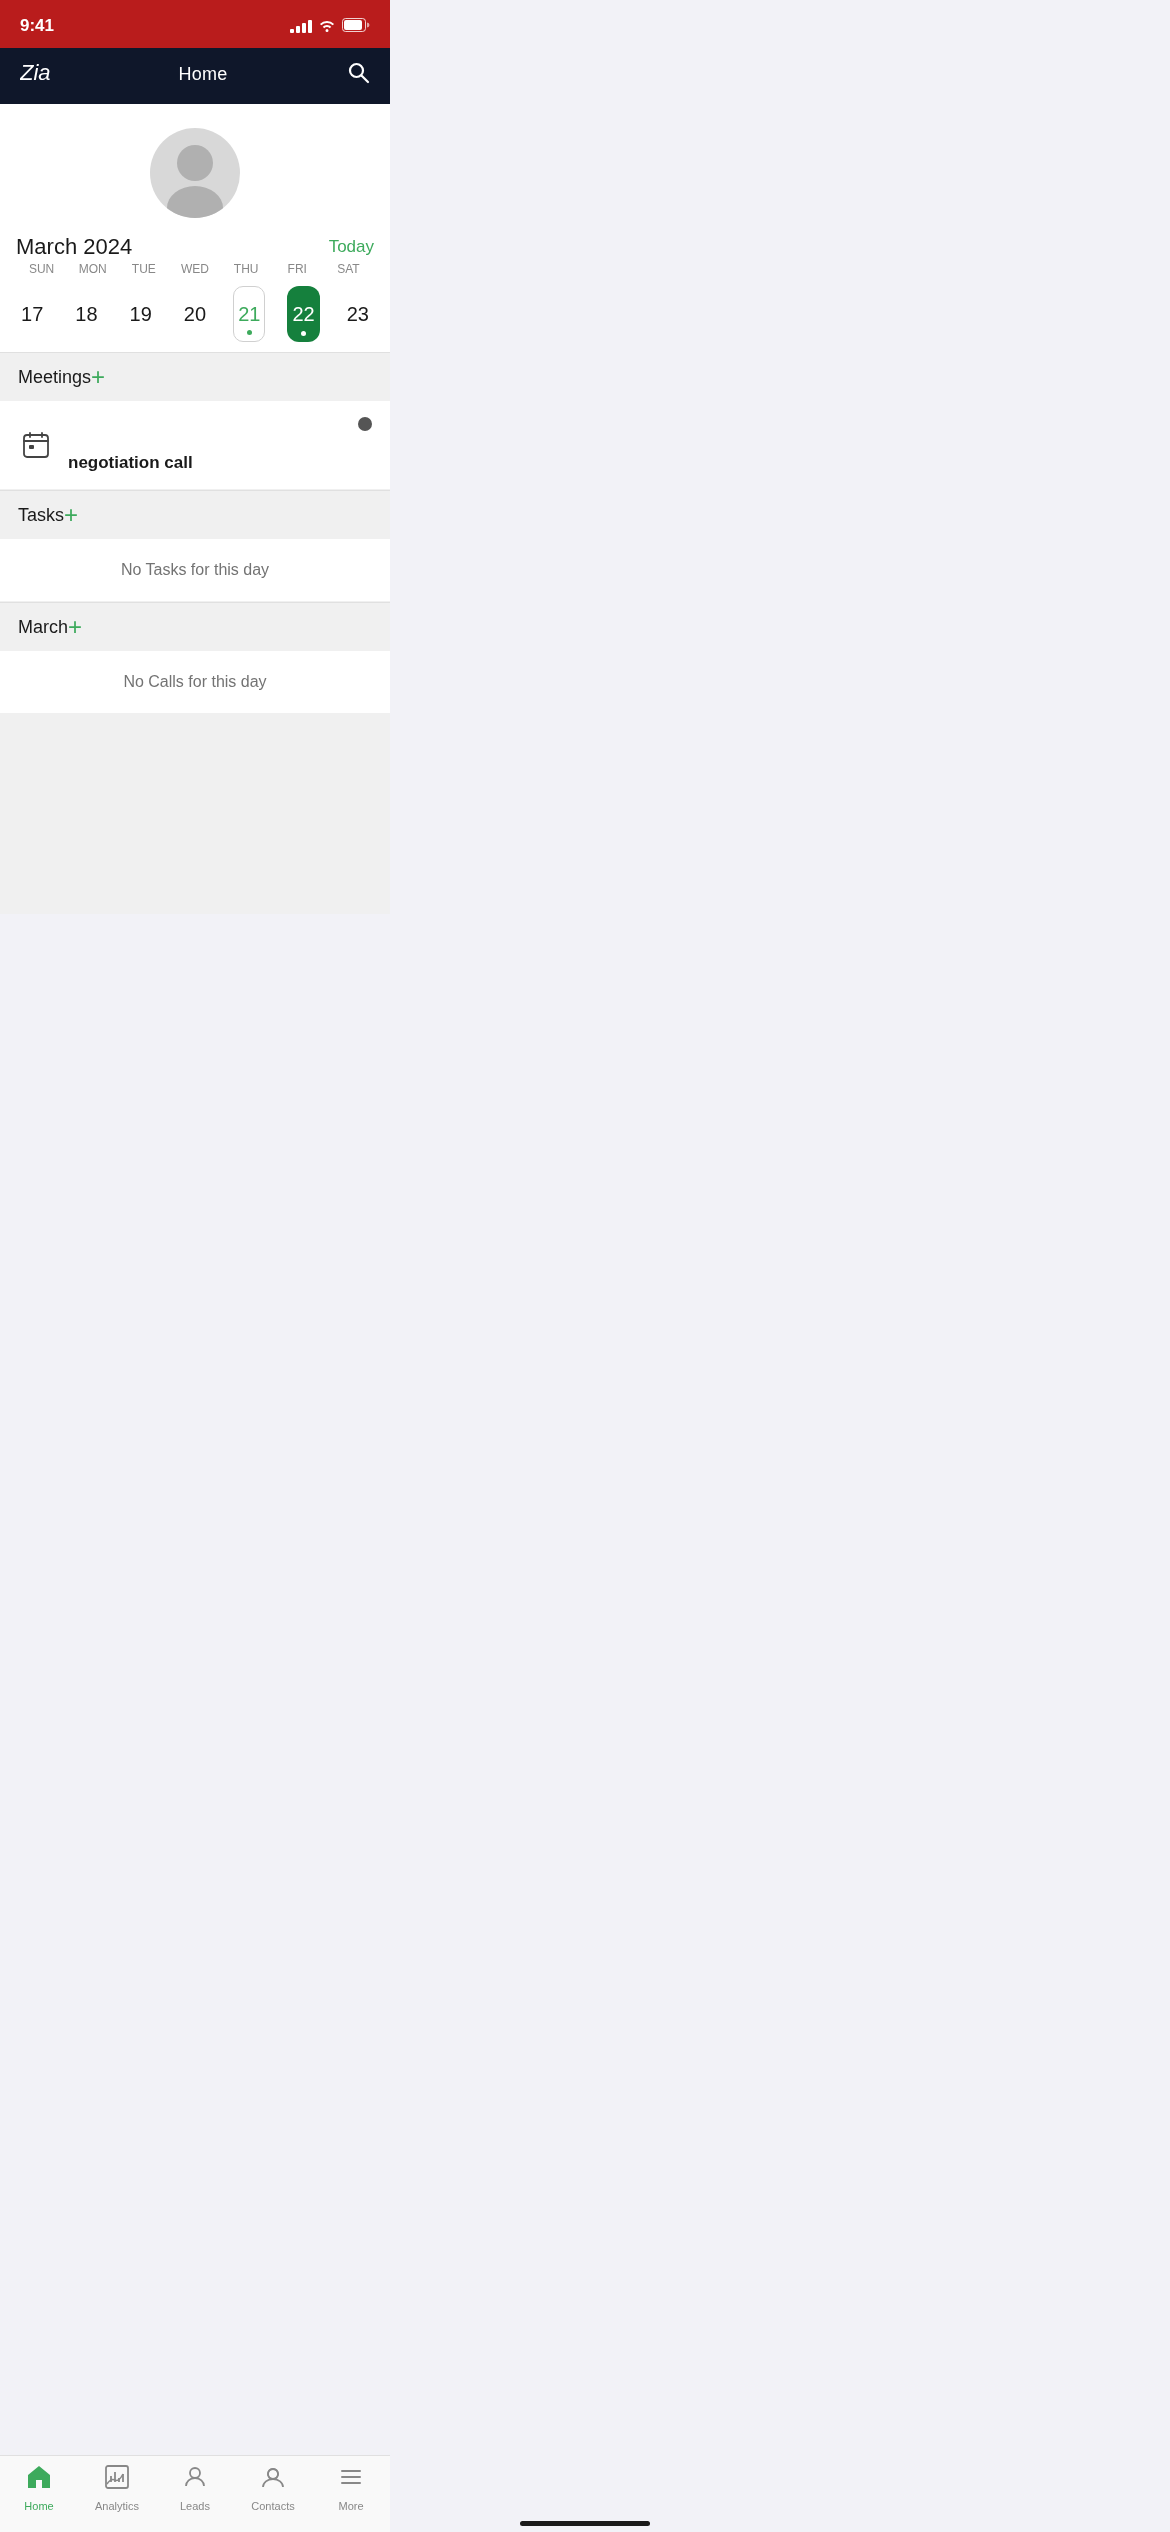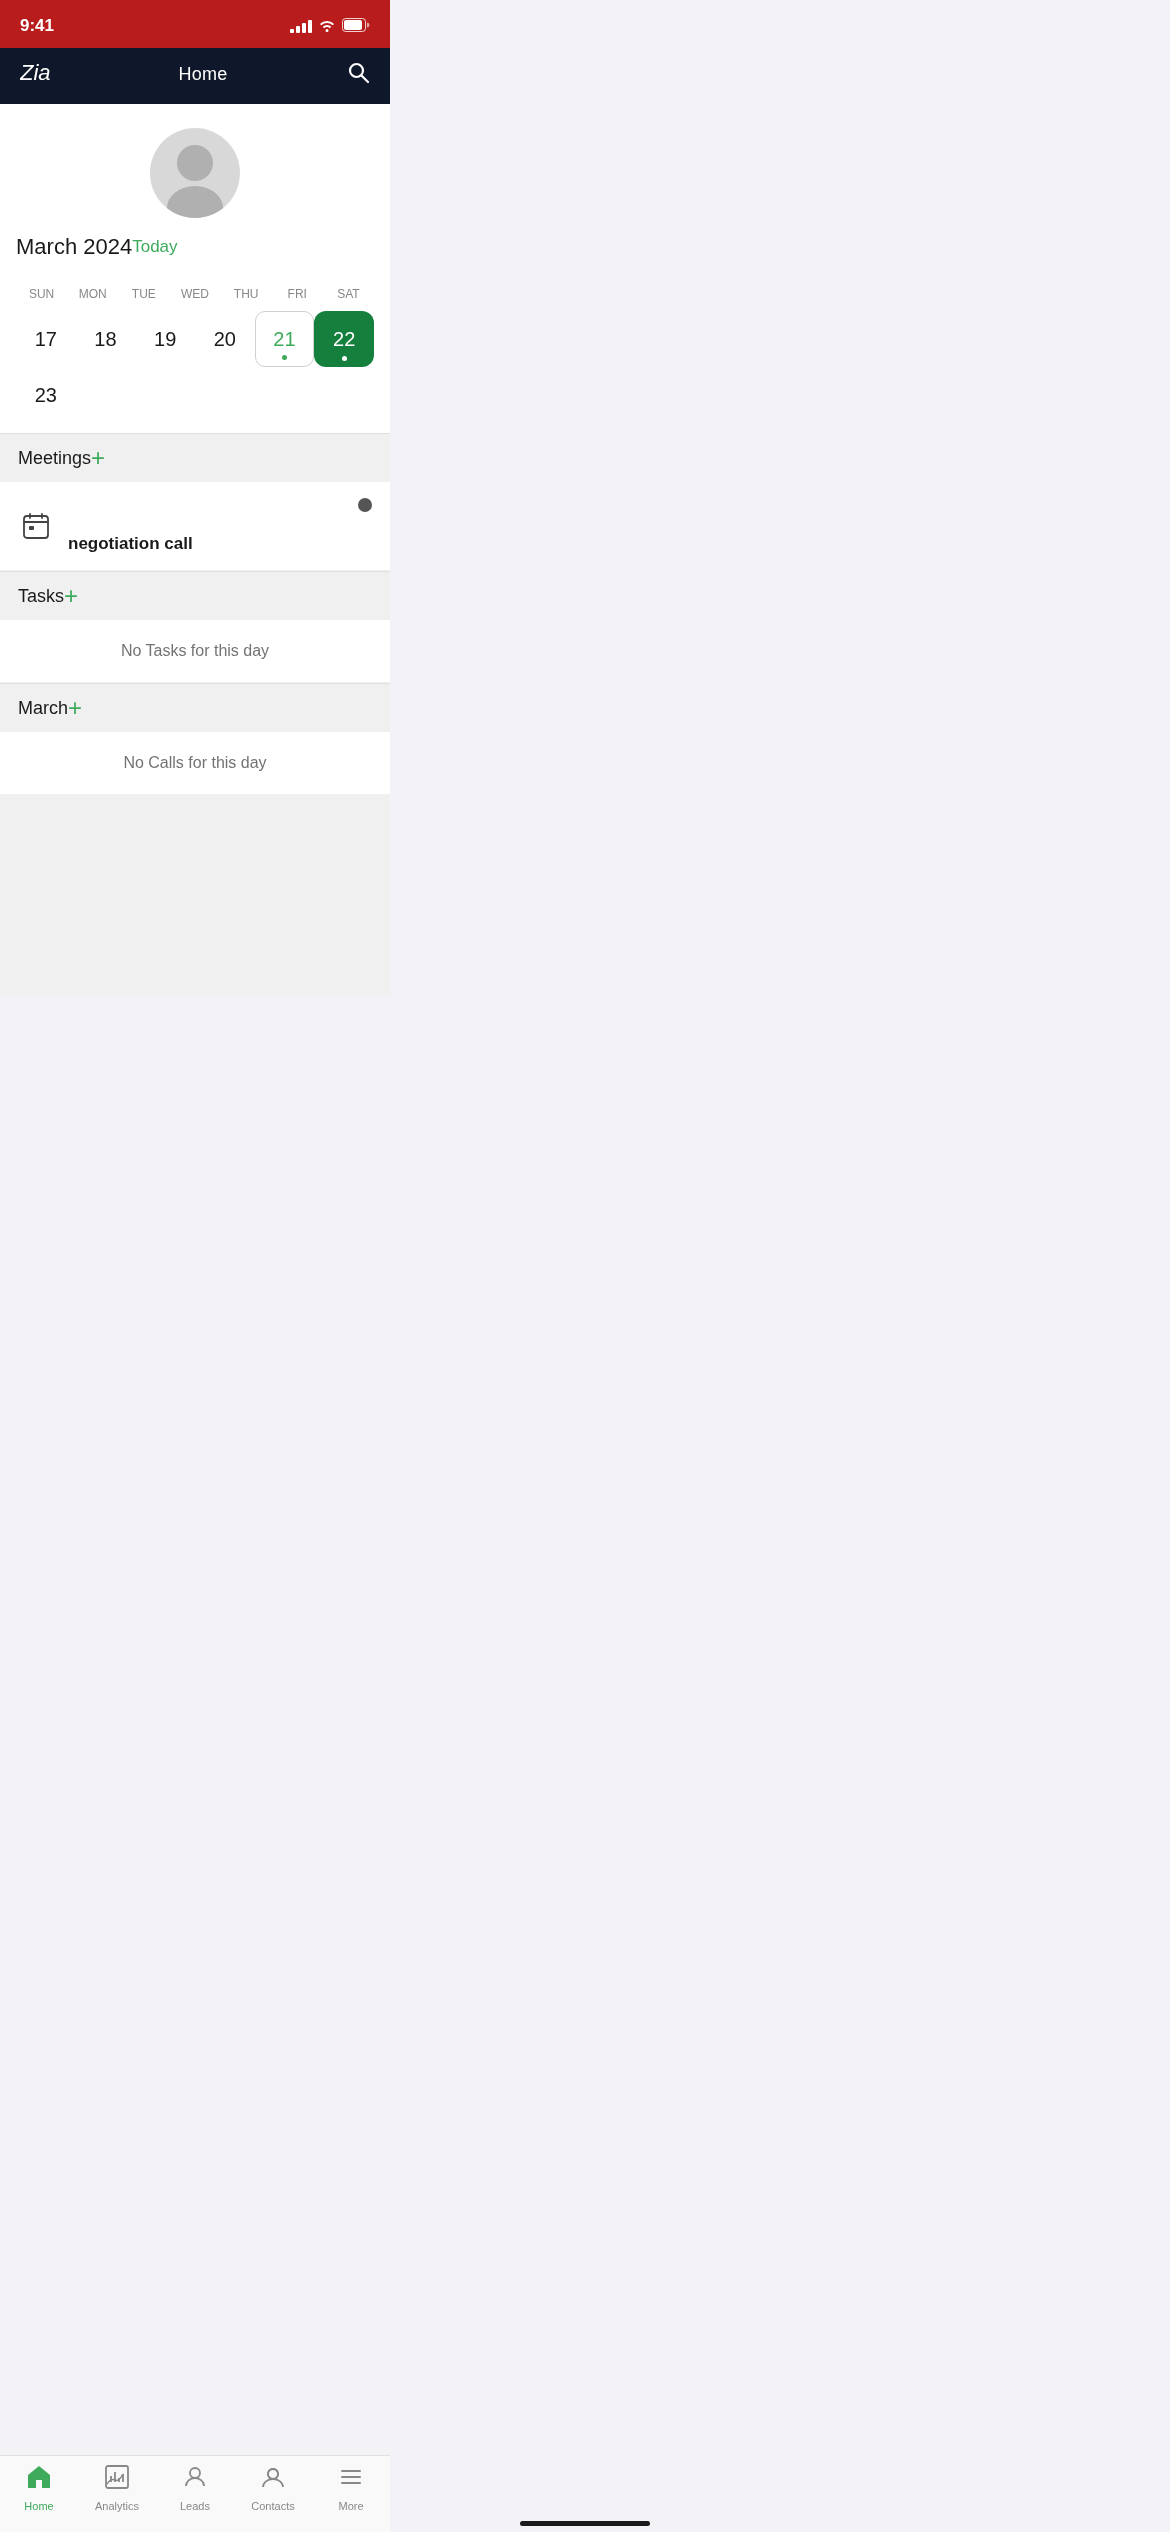--- a/index.html
+++ b/index.html
@@ -96,22 +96,23 @@
       overflow: hidden;
     }
 
     
     .calendar-section {
       background: white;
       padding: 0 16px 10px;
     }
     .calendar-header {
       display: flex;
-      align-items: center;
-      margin-bottom: 25px;
+      justify-content: space-between;
+      align-items: center;
+      margin-bottom: 0;
     }
     .calendar-month {
       font-size: 22px;
       font-weight: 500;
       color: #1a1a1a;
     }
     .today-button {
       color: #3daa5c;
       font-size: 17px;
       cursor: pointer;
@@ -123,22 +124,23 @@
       margin-bottom: 8px;
     }
     .day-label {
       font-size: 12px;
       color: #888;
       font-weight: 500;
       padding: 2px 0;
     }
     .calendar-dates {
       display: grid;
-      grid-template-columns: repeat(6, 1fr);
+      grid-template-columns: repeat(7, 1fr);
       text-align: center;
+      gap: 22px;
     }
     .date-cell {
       display: flex;
       flex-direction: column;
       align-items: center;
       justify-content: center;
       padding: 8px 0;
       font-size: 20px;
       color: #1a1a1a;
       font-weight: 400;

